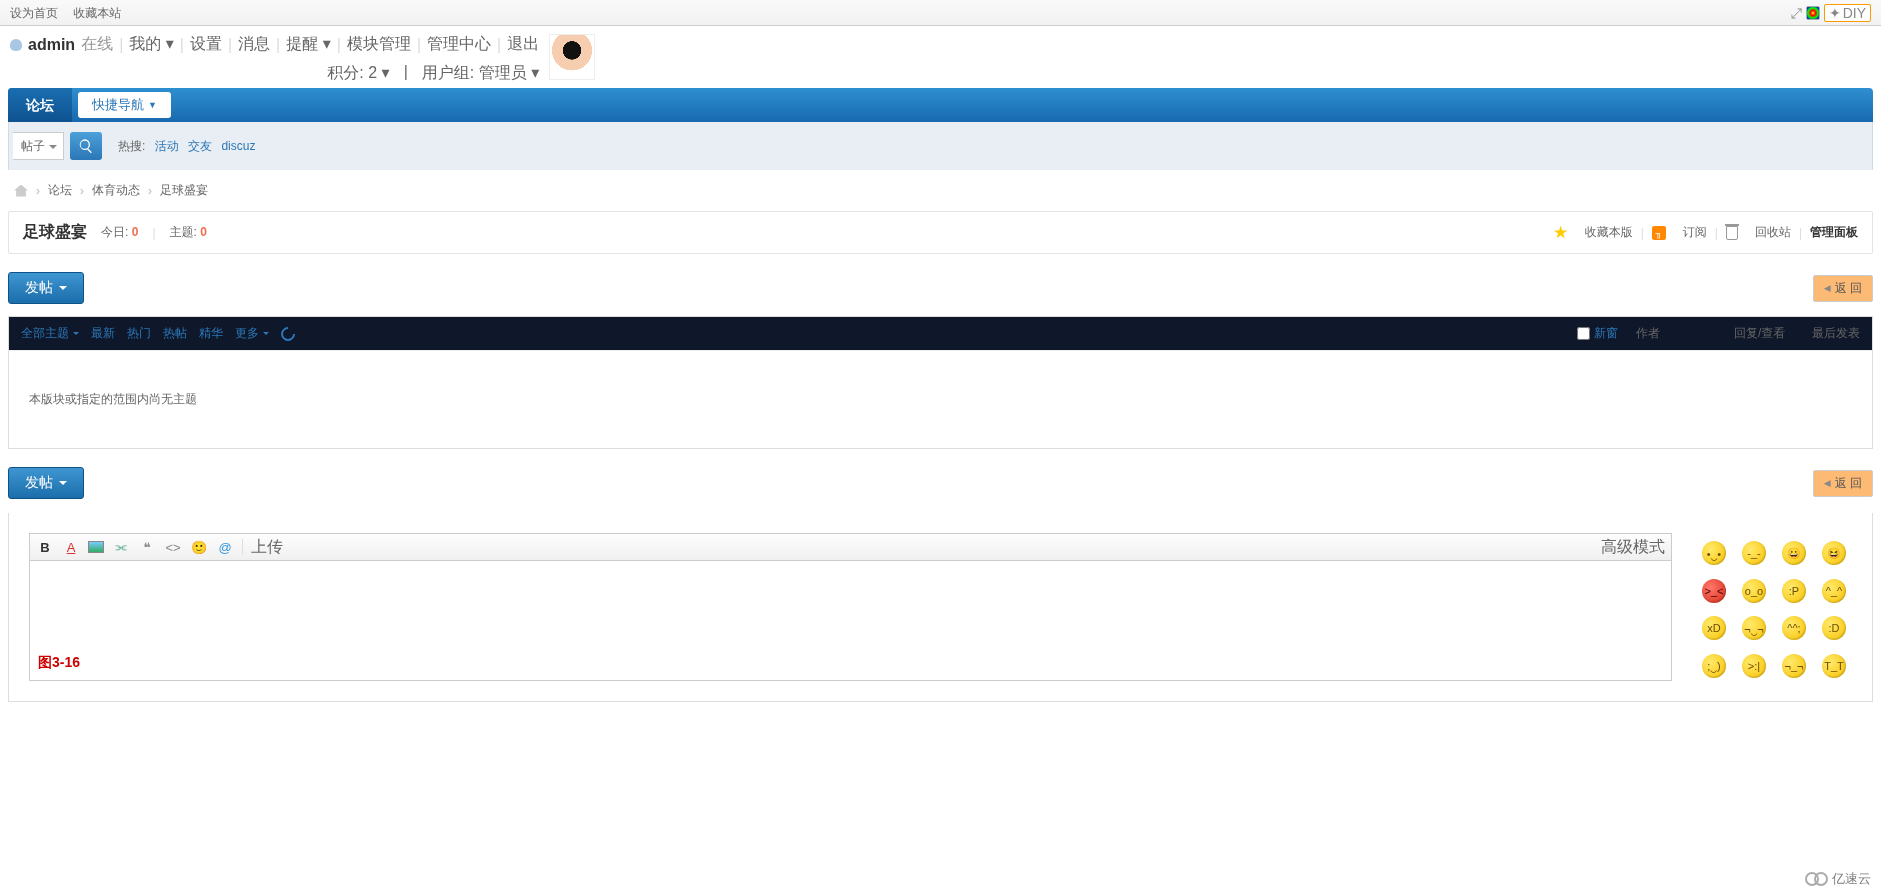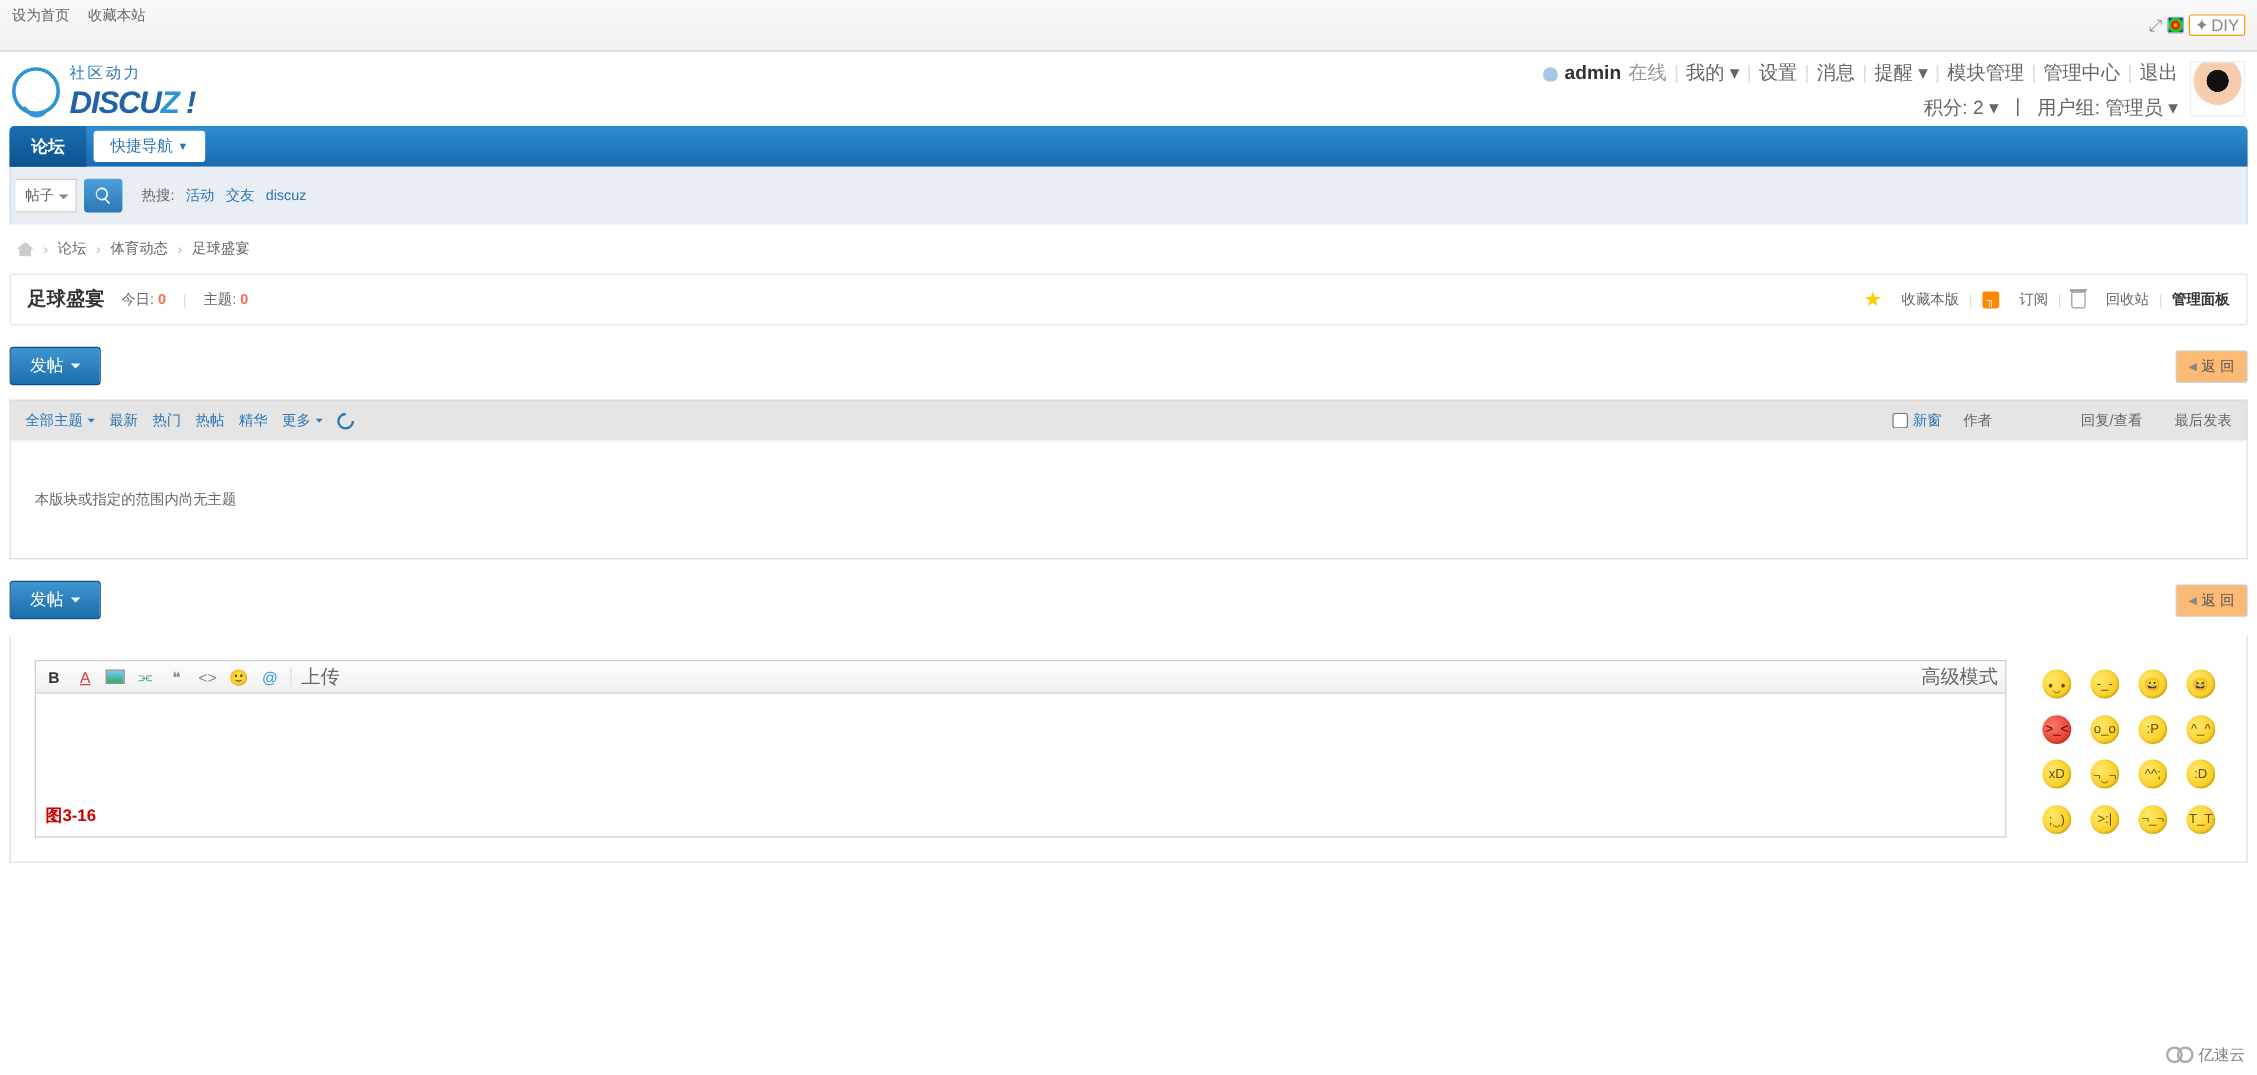--- a/index.html
+++ b/index.html
@@ -1,19 +1,19 @@
 <!DOCTYPE html>
 <html><head>
 <meta charset="utf-8">
 <style>
 * { margin: 0; padding: 0; box-sizing: border-box; }
 body { font-family: "Microsoft YaHei", Arial, sans-serif; font-size: 12px; color: #333; background: #fff; }
 a { text-decoration: none; color: #333; cursor: pointer; }
 
-.topbar { height: 43px; line-height: 26px; border-bottom: 1px solid #ccc; background: linear-gradient(#f9f9f9,#f2f2f2); padding: 0 10px; display: flex; justify-content: space-between; }
+.topbar { height: 26px; line-height: 26px; border-bottom: 1px solid #ccc; background: linear-gradient(#f9f9f9,#f2f2f2); padding: 0 10px; display: flex; justify-content: space-between; }
 .topbar-left a { margin-right: 12px; color: #666; }
 .topbar-right { display: flex; align-items: center; gap: 4px; }
 .topbar-right span { font-size: 14px; color: #888; }
 .colorwheel { width: 14px; height: 14px; background: radial-gradient(circle, #ff0 0%, #f00 30%, #0f0 60%, #00f 90%); border-radius: 2px; border: 1px solid #aaa; }
 .diy-btn { display: inline-flex; align-items: center; gap: 2px; background: #fff; border: 1px solid #f90; color: #f60; padding: 0 4px; height: 18px; font-size: 11px; border-radius: 2px; }
 .diy-arrow { font-size: 9px; }
 
 .header { display: flex; justify-content: space-between; padding: 8px 10px 4px; }
 .logo-wrap { display: flex; align-items: center; }
 .logo-bubble { width: 40px; height: 40px; border: 3px solid #2e94d3; border-radius: 50%; position: relative; margin-right: 8px; }
@@ -66,21 +66,21 @@
 .rss { width: 14px; height: 14px; background: #f80; border-radius: 2px; display: flex; align-items: center; justify-content: center; color: #fff; font-size: 9px; font-weight: bold; }
 .trash { width: 12px; height: 14px; border: 1px solid #999; border-radius: 0 0 2px 2px; position: relative; }
 .trash::before { content: ""; position: absolute; top: -3px; left: -2px; width: 14px; height: 2px; background: #999; }
 
 .post-row { margin: 18px 8px 12px; display: flex; justify-content: space-between; align-items: center; }
 .post-btn { background: linear-gradient(#3e96d1,#1b6eab); color: #fff; font-size: 14px; padding: 6px 16px; border-radius: 3px; display: inline-flex; align-items: center; gap: 6px; border: 1px solid #0d5289; }
 .post-btn::after { content: ""; border: 4px solid transparent; border-top-color: #fff; margin-top: 4px; }
 .back-btn { border: 1px solid #ccc; padding: 4px 10px; background: #fdba74; border-radius: 2px; display: flex; align-items: center; gap: 4px; color: #555; }
 .back-btn::before { content: "◀"; font-size: 9px; color: #888; }
 
-.filter-bar { margin: 0 8px; border: 1px solid #ddd; border-bottom: none; padding: 8px 12px; display: flex; align-items: center; justify-content: space-between; background: #e5e5e5; }
+.filter-bar { margin: 0 8px; border: 1px solid #ddd; border-bottom: none; padding: 8px 12px; display: flex; align-items: center; justify-content: space-between; background: #0f172a; }
 .filter-left { display: flex; gap: 12px; align-items: center; }
 .filter-left a { color: #2b77b7; display: flex; align-items: center; gap: 2px; }
 .filter-left .dd::after { content: ""; border: 3px solid transparent; border-top-color: #2b77b7; margin-left: 2px; margin-top: 3px; }
 .refresh-ic { width: 14px; height: 14px; border: 2px solid #2b77b7; border-radius: 50%; border-top-color: transparent; transform: rotate(45deg); }
 .filter-right { display: flex; gap: 18px; align-items: center; color: #666; }
 .filter-right label { display: flex; align-items: center; gap: 4px; }
 .filter-right .nw { color: #2b77b7; }
 .autoname { width: 80px; text-align: left; }
 .replyn { width: 60px; }
 
@@ -123,27 +123,20 @@
     <span>⤢</span>
     <span class="colorwheel"></span>
     <a class="diy-btn">
         <span class="diy-arrow">✦</span>
         <span>DIY</span>
       </a>
   </div>
 </div>
 
 <div class="header">
-  <div class="logo-wrap">
-    <div class="logo-bubble"></div>
-    <div class="logo-txt">
-      <span class="cn">社区动力</span>
-      <span class="en"><span>DISCU</span><span class="z">Z</span><span> !</span></span>
-    </div>
-  </div>
   <div style="display:flex;align-items:flex-start">
     <div class="user-area">
       <div class="row1">
         <span class="user-icon-head"></span>
         <span class="bold">admin</span>
         <span>在线</span>
           <span class="sep">|</span>
         <a><span>我的</span> ▾</a>
           <span class="sep">|</span>
         <a>设置</a>

